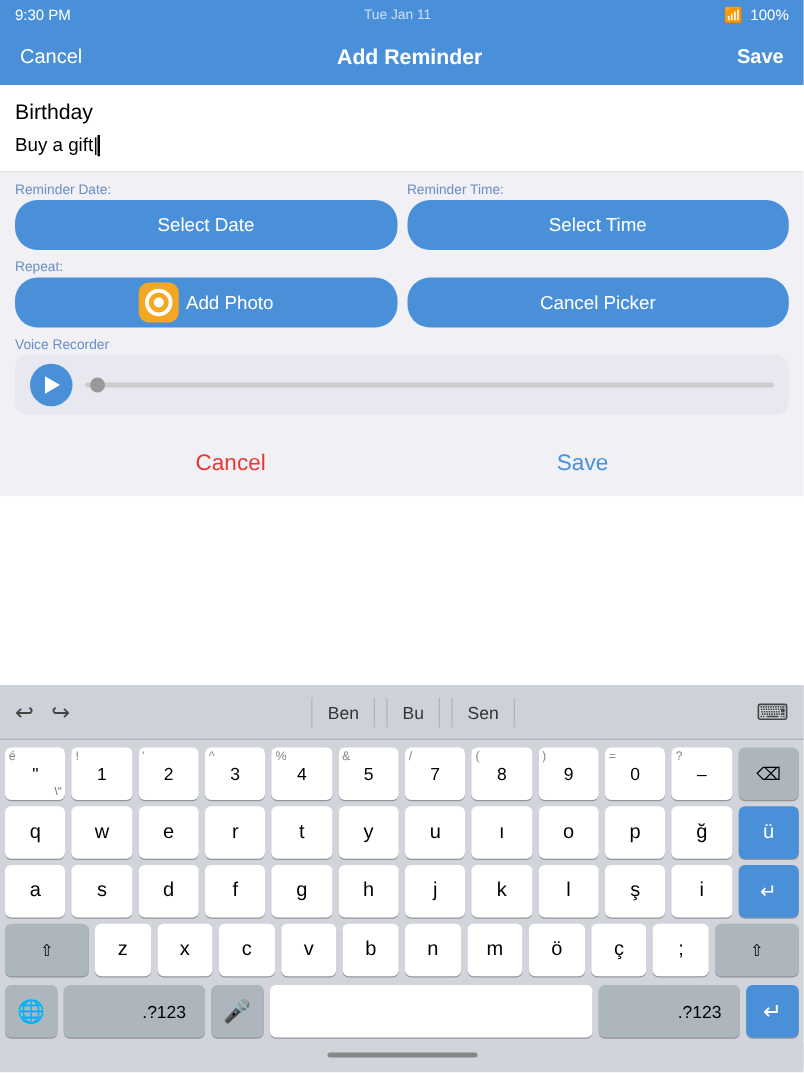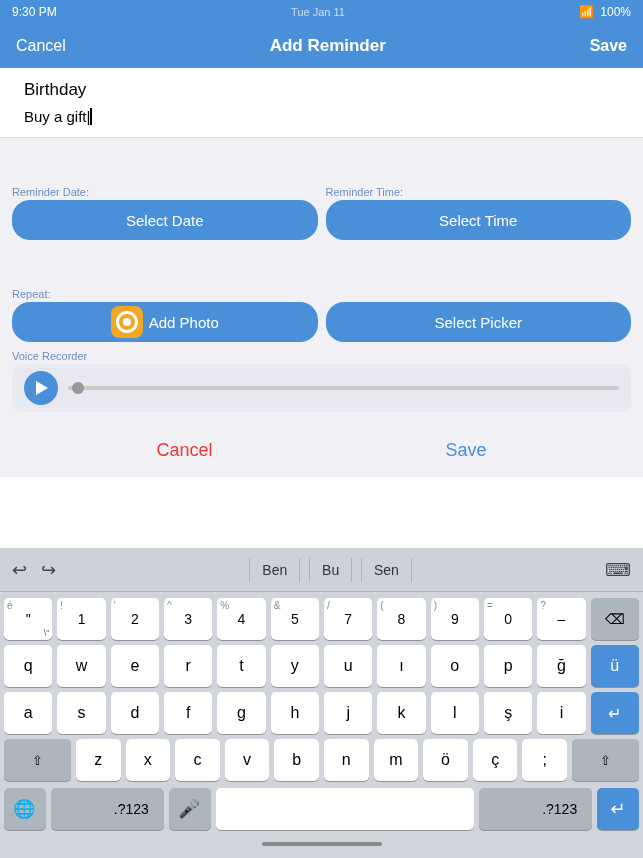--- a/index.html
+++ b/index.html
@@ -47,21 +47,21 @@
       background: none;
       border: none;
       cursor: pointer;
       font-weight: 400;
     }
     .nav-btn-save { font-weight: 600; }
 
     
     .input-area {
       background: #fff;
-      padding: 8px 24px;
+      padding: 8px 12px;
       border-bottom: 1px solid #ddd;
     }
     .title-field {
       font-size: 17px;
       color: #000;
       font-weight: 400;
       padding: 4px 0;
     }
     .note-field {
       font-size: 15px;
@@ -76,21 +76,21 @@
       padding: 8px 12px 4px;
     }
 
     .row-label {
       font-size: 11px;
       color: #6B8FC5;
       margin-bottom: 2px;
       display: flex;
       gap: 8px;
     }
-    .row-label span { flex: 1; margin-top: 40px; }
+    .row-label span { flex: 1; }
 
     .btn-row {
       display: flex;
       gap: 8px;
       margin-bottom: 8px;
     }
 
     .btn-blue {
       flex: 1;
       background: #4A90D9;
@@ -501,21 +501,21 @@
   
 
   
   <div class="btn-row">
     <button class="btn-blue">
       <div class="btn-yellow-icon">
         <div class="inner"></div>
       </div>
       <span>Add Photo</span>
     </button>
-    <button class="btn-blue">Select Picker</button>
+    <button class="btn-blue">Cancel Picker</button>
   </div>
 
   
   <div class="voice-label">Voice Recorder</div>
 
   
 
   
   <div class="audio-player">
     <button class="play-btn">

